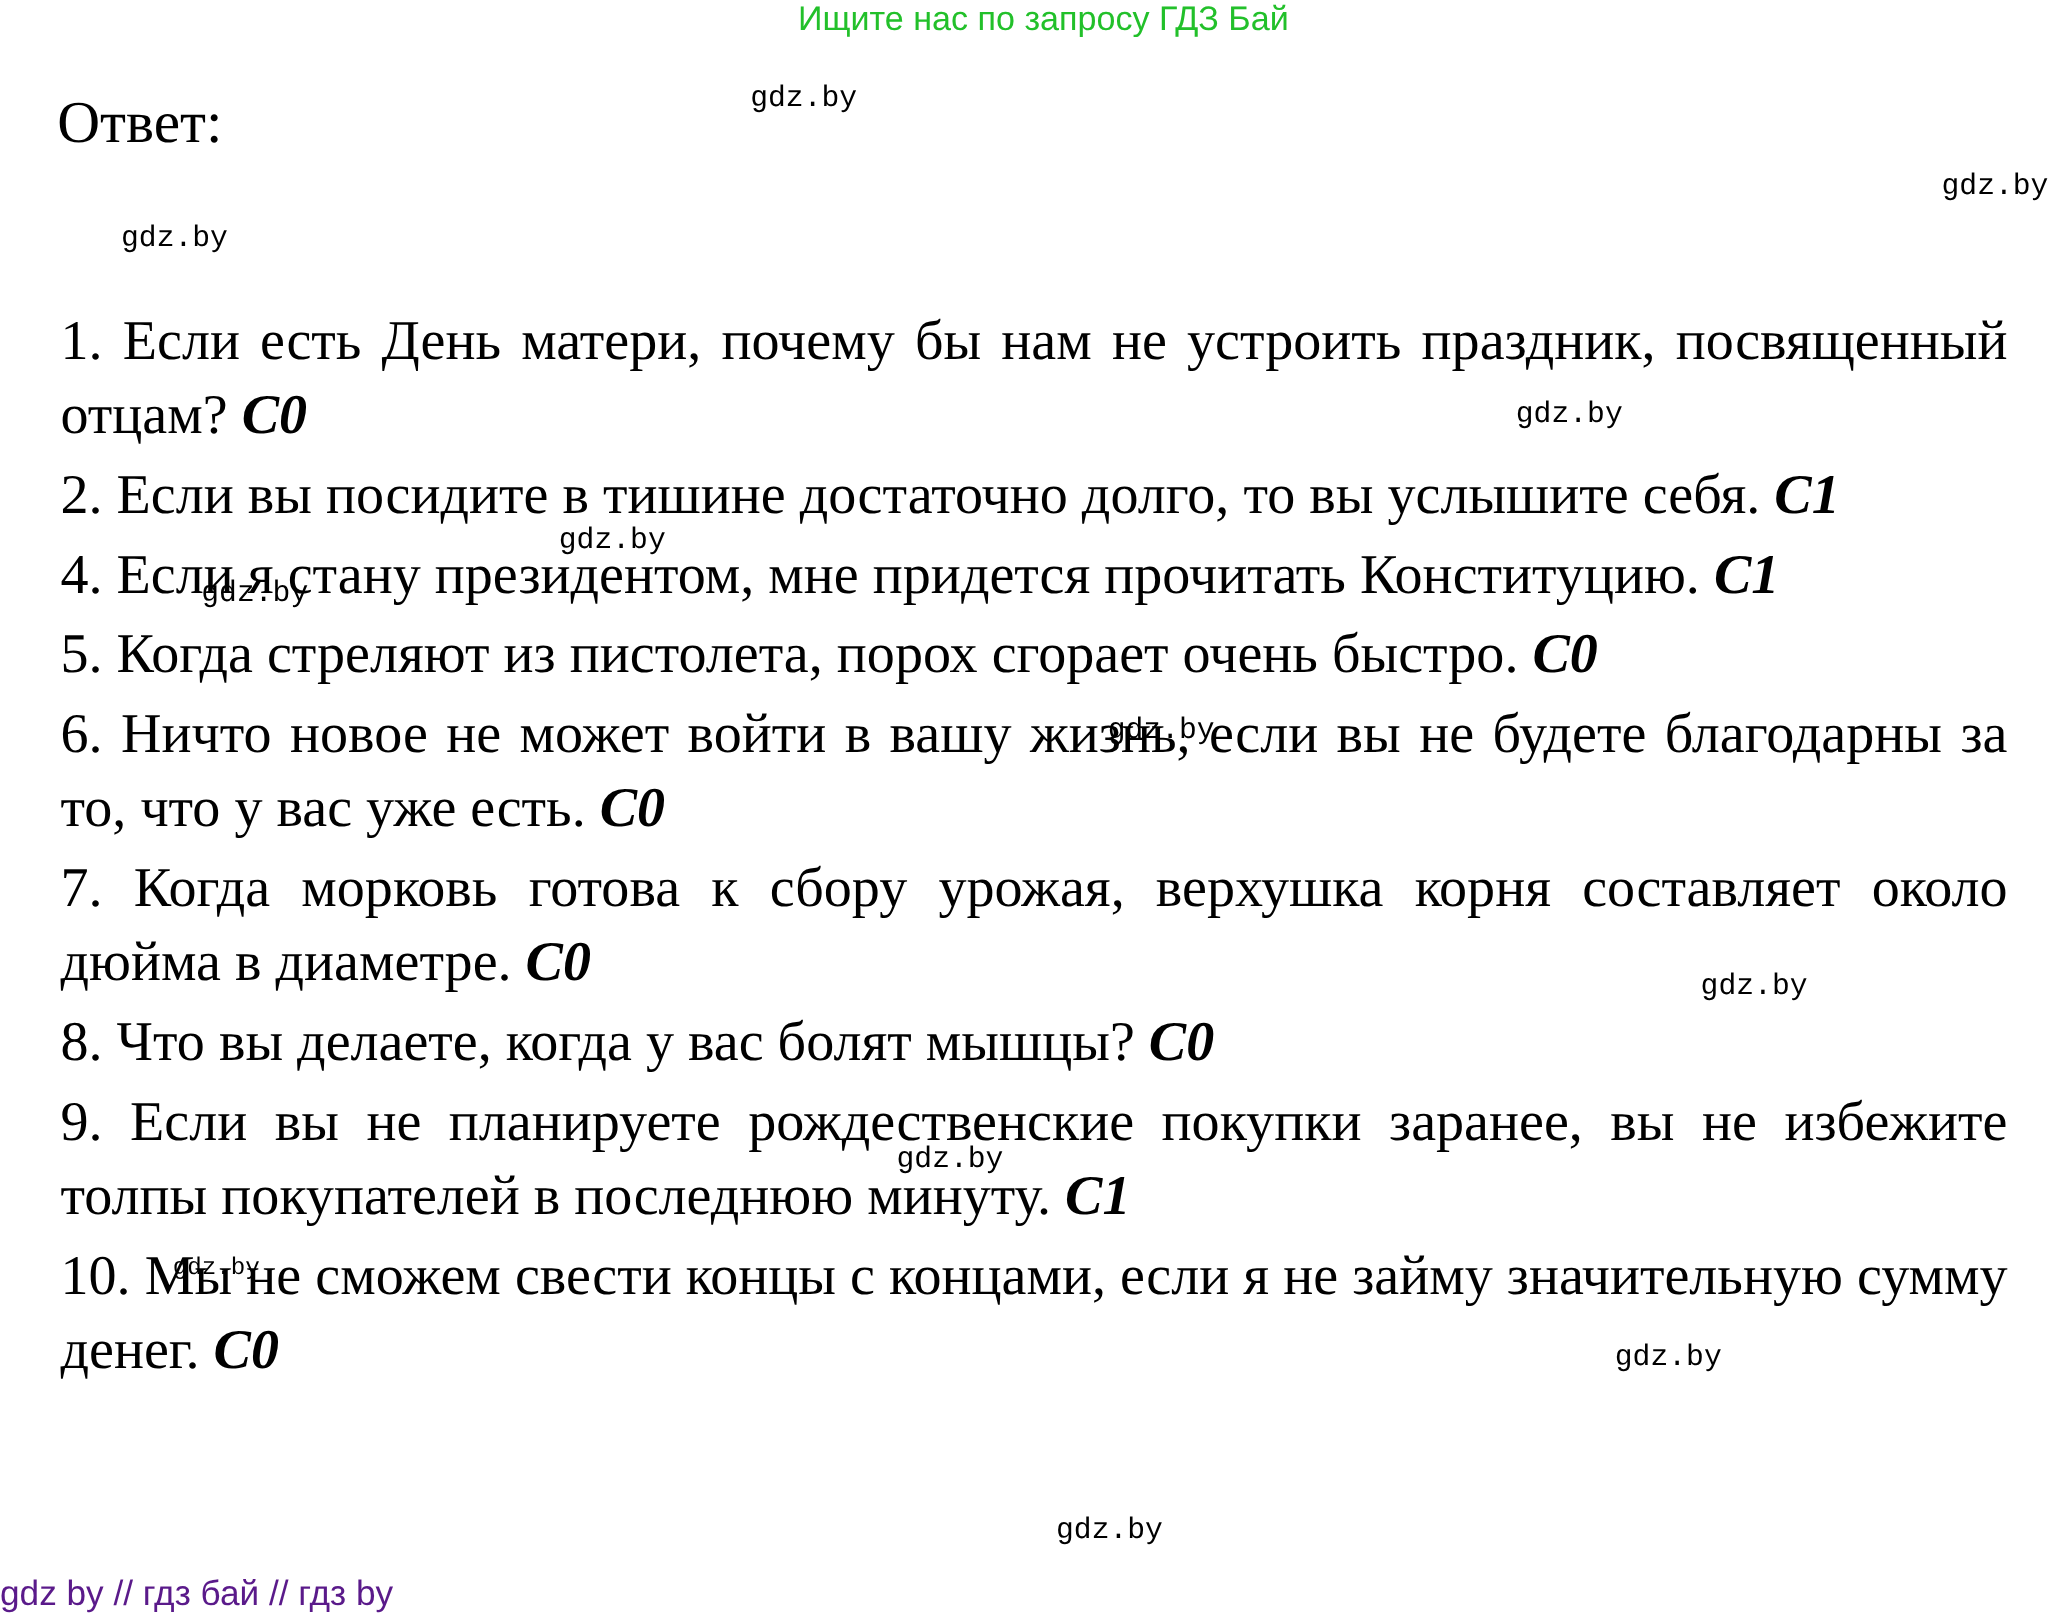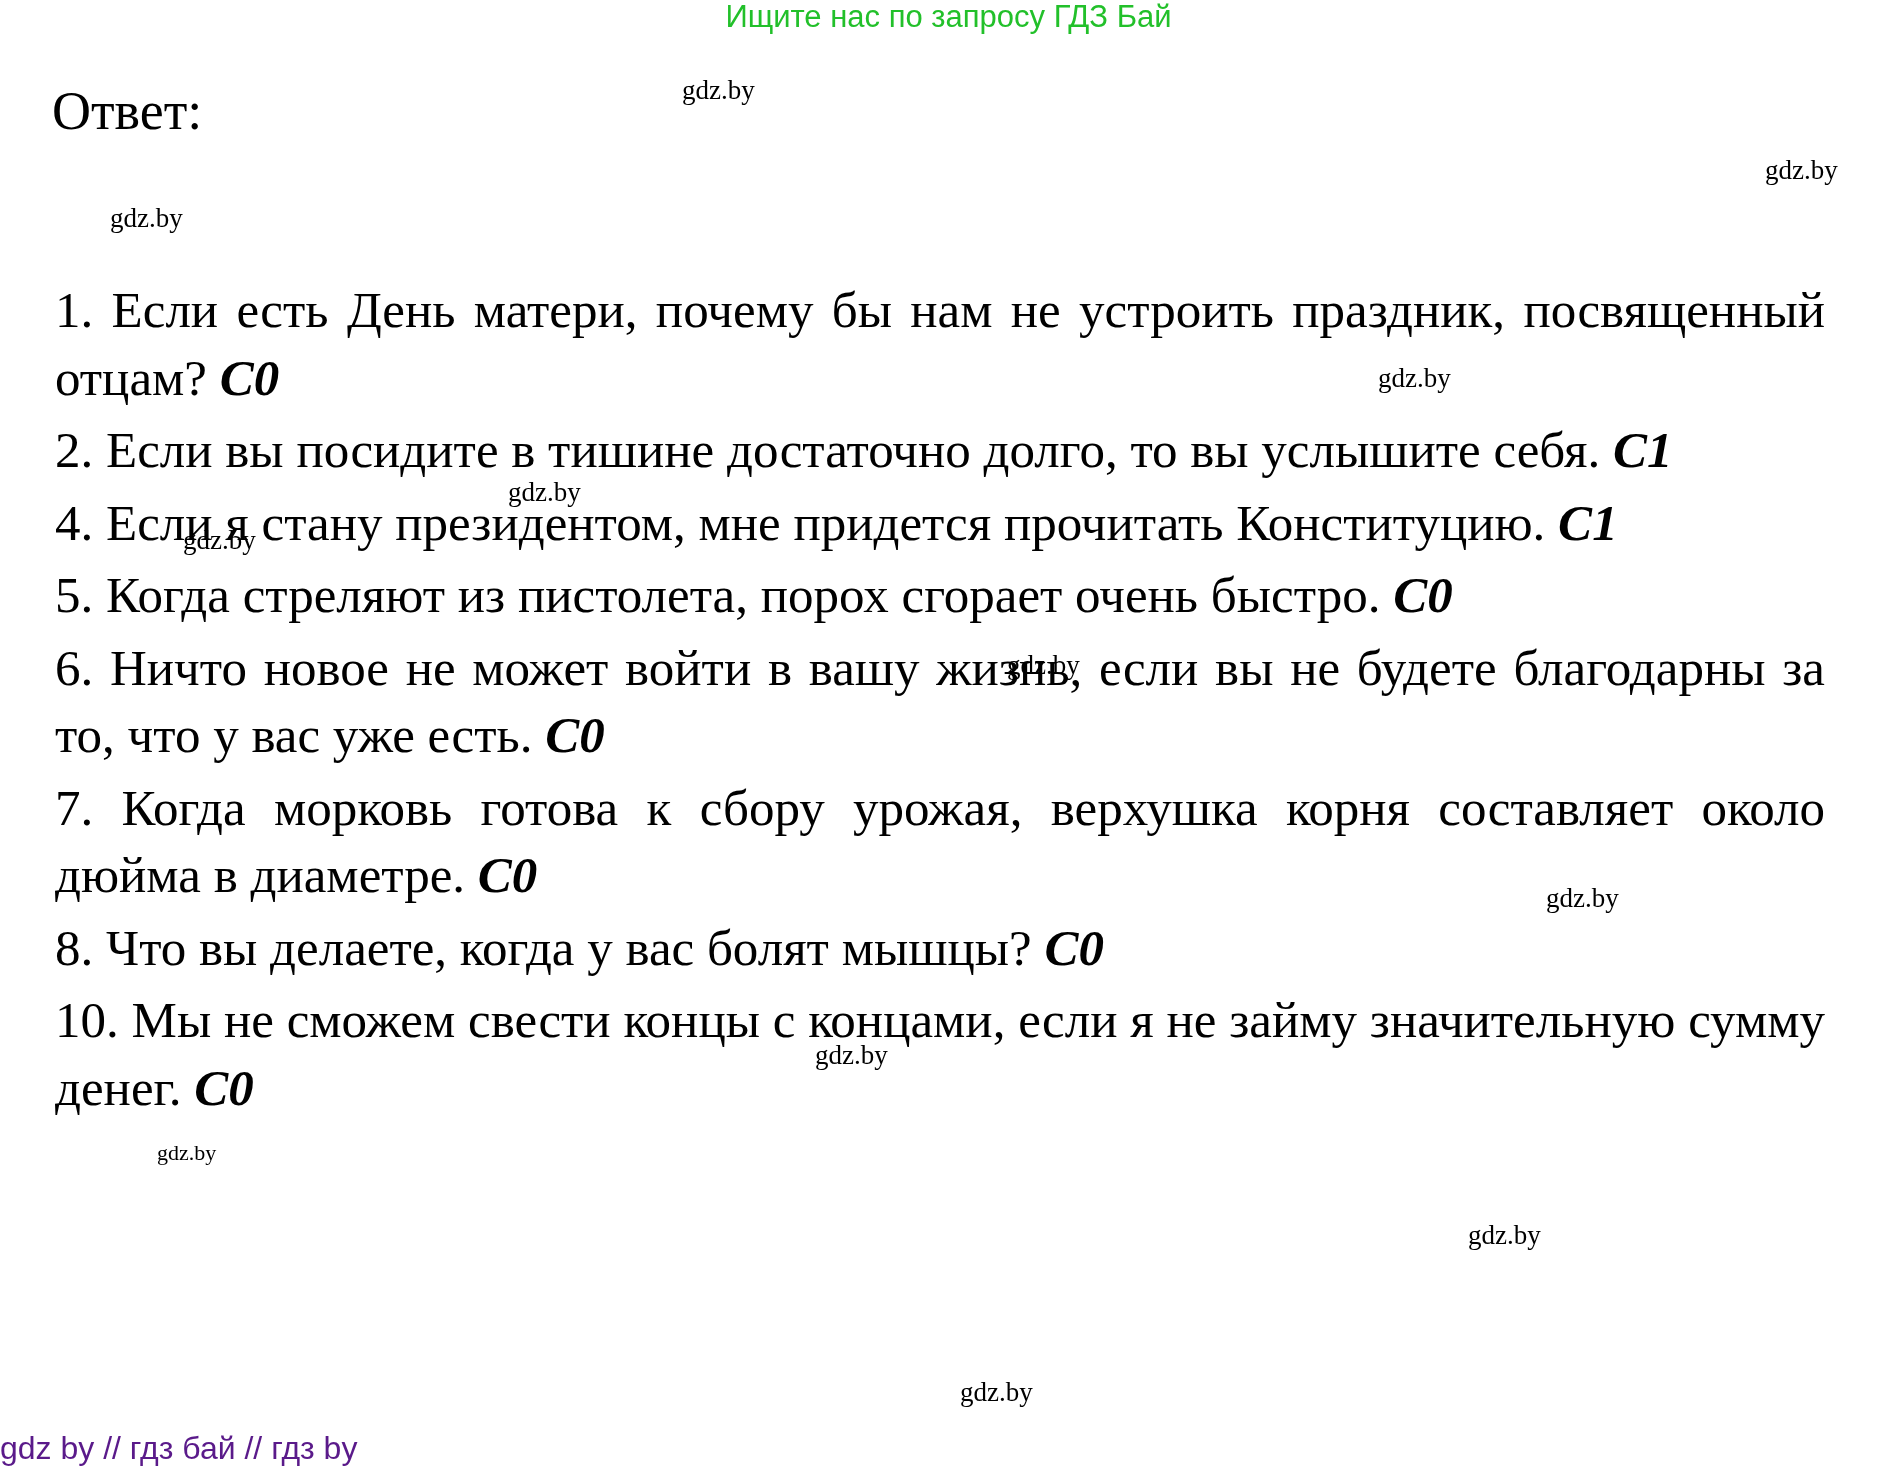--- a/index.html
+++ b/index.html
@@ -3,21 +3,21 @@
   <meta charset="utf-8">
   <style>
     html, body { margin:0; padding:0; background:#ffffff; }
     body { width:1877px; height:1466px; position:relative; overflow:hidden; }
     .header-banner { position:absolute; left:0; right:0; top:0; text-align:center;
       font-family:"Liberation Sans", sans-serif; font-size:31px; color:#22c02a; line-height:34px;padding-left:20px; }
     .footer-links { position:absolute; left:0; right:0; top:1430px; 
       font-family:"Liberation Sans", sans-serif; font-size:32px; color:#5a1a8a; line-height:36px; }
     .answer-heading { position:absolute; left:52px; top:80px;
       font-family:"Liberation Serif", serif; font-size:54px; color:#000; }
-    .watermark { position:absolute; font-family:Liberation Serif, serif; font-size:27px; color:#000; }
+    .watermark { position:absolute; font-family:Liberation Mono, monospace; font-size:27px; color:#000; }
     .items { position:absolute; left:50px; top:272px; width:1780px;
       font-family:"Liberation Serif", serif; font-size:51px; line-height:67.5px; color:#000; }
     .item { margin:5px; text-align:justify; text-align-last:left; }
     .code { font-weight:bold; font-style:italic; }
   </style>
 </head>
 <body>
 
 <div class="header-banner">Ищите нас по запросу ГДЗ Бай</div>
 
@@ -37,16 +37,17 @@
 <div class="watermark" style="left:960px;top:1377px;">gdz.by</div>
 
 <div class="items">
   <p class="item"><span>1. Если есть День матери, почему бы нам не устроить праздник, посвященный отцам?</span> <span class="code">C0</span></p>
   <p class="item"><span>2. Если вы посидите в тишине достаточно долго, то вы услышите себя.</span> <span class="code">C1</span></p>
   <p class="item"><span>4. Если я стану президентом, мне придется прочитать Конституцию.</span> <span class="code">C1</span></p>
   <p class="item"><span>5. Когда стреляют из пистолета, порох сгорает очень быстро.</span> <span class="code">C0</span></p>
   <p class="item"><span>6. Ничто новое не может войти в вашу жизнь, если вы не будете благодарны за то, что у вас уже есть.</span> <span class="code">C0</span></p>
   <p class="item"><span>7. Когда морковь готова к сбору урожая, верхушка корня составляет около дюйма в диаметре.</span> <span class="code">C0</span></p>
   <p class="item"><span>8. Что вы делаете, когда у вас болят мышцы?</span> <span class="code">C0</span></p>
+  <p class="item"><span>9. Если вы не планируете рождественские покупки заранее, вы не избежите толпы покупателей в последнюю минуту.</span> <span class="code">C1</span></p>
   <p class="item"><span>10. Мы не сможем свести концы с концами, если я не займу значительную сумму денег.</span> <span class="code">C0</span></p>
 </div>
 
 <div class="footer-links">gdz by  //  гдз бай  //  гдз by</div>
 
 </body></html>

